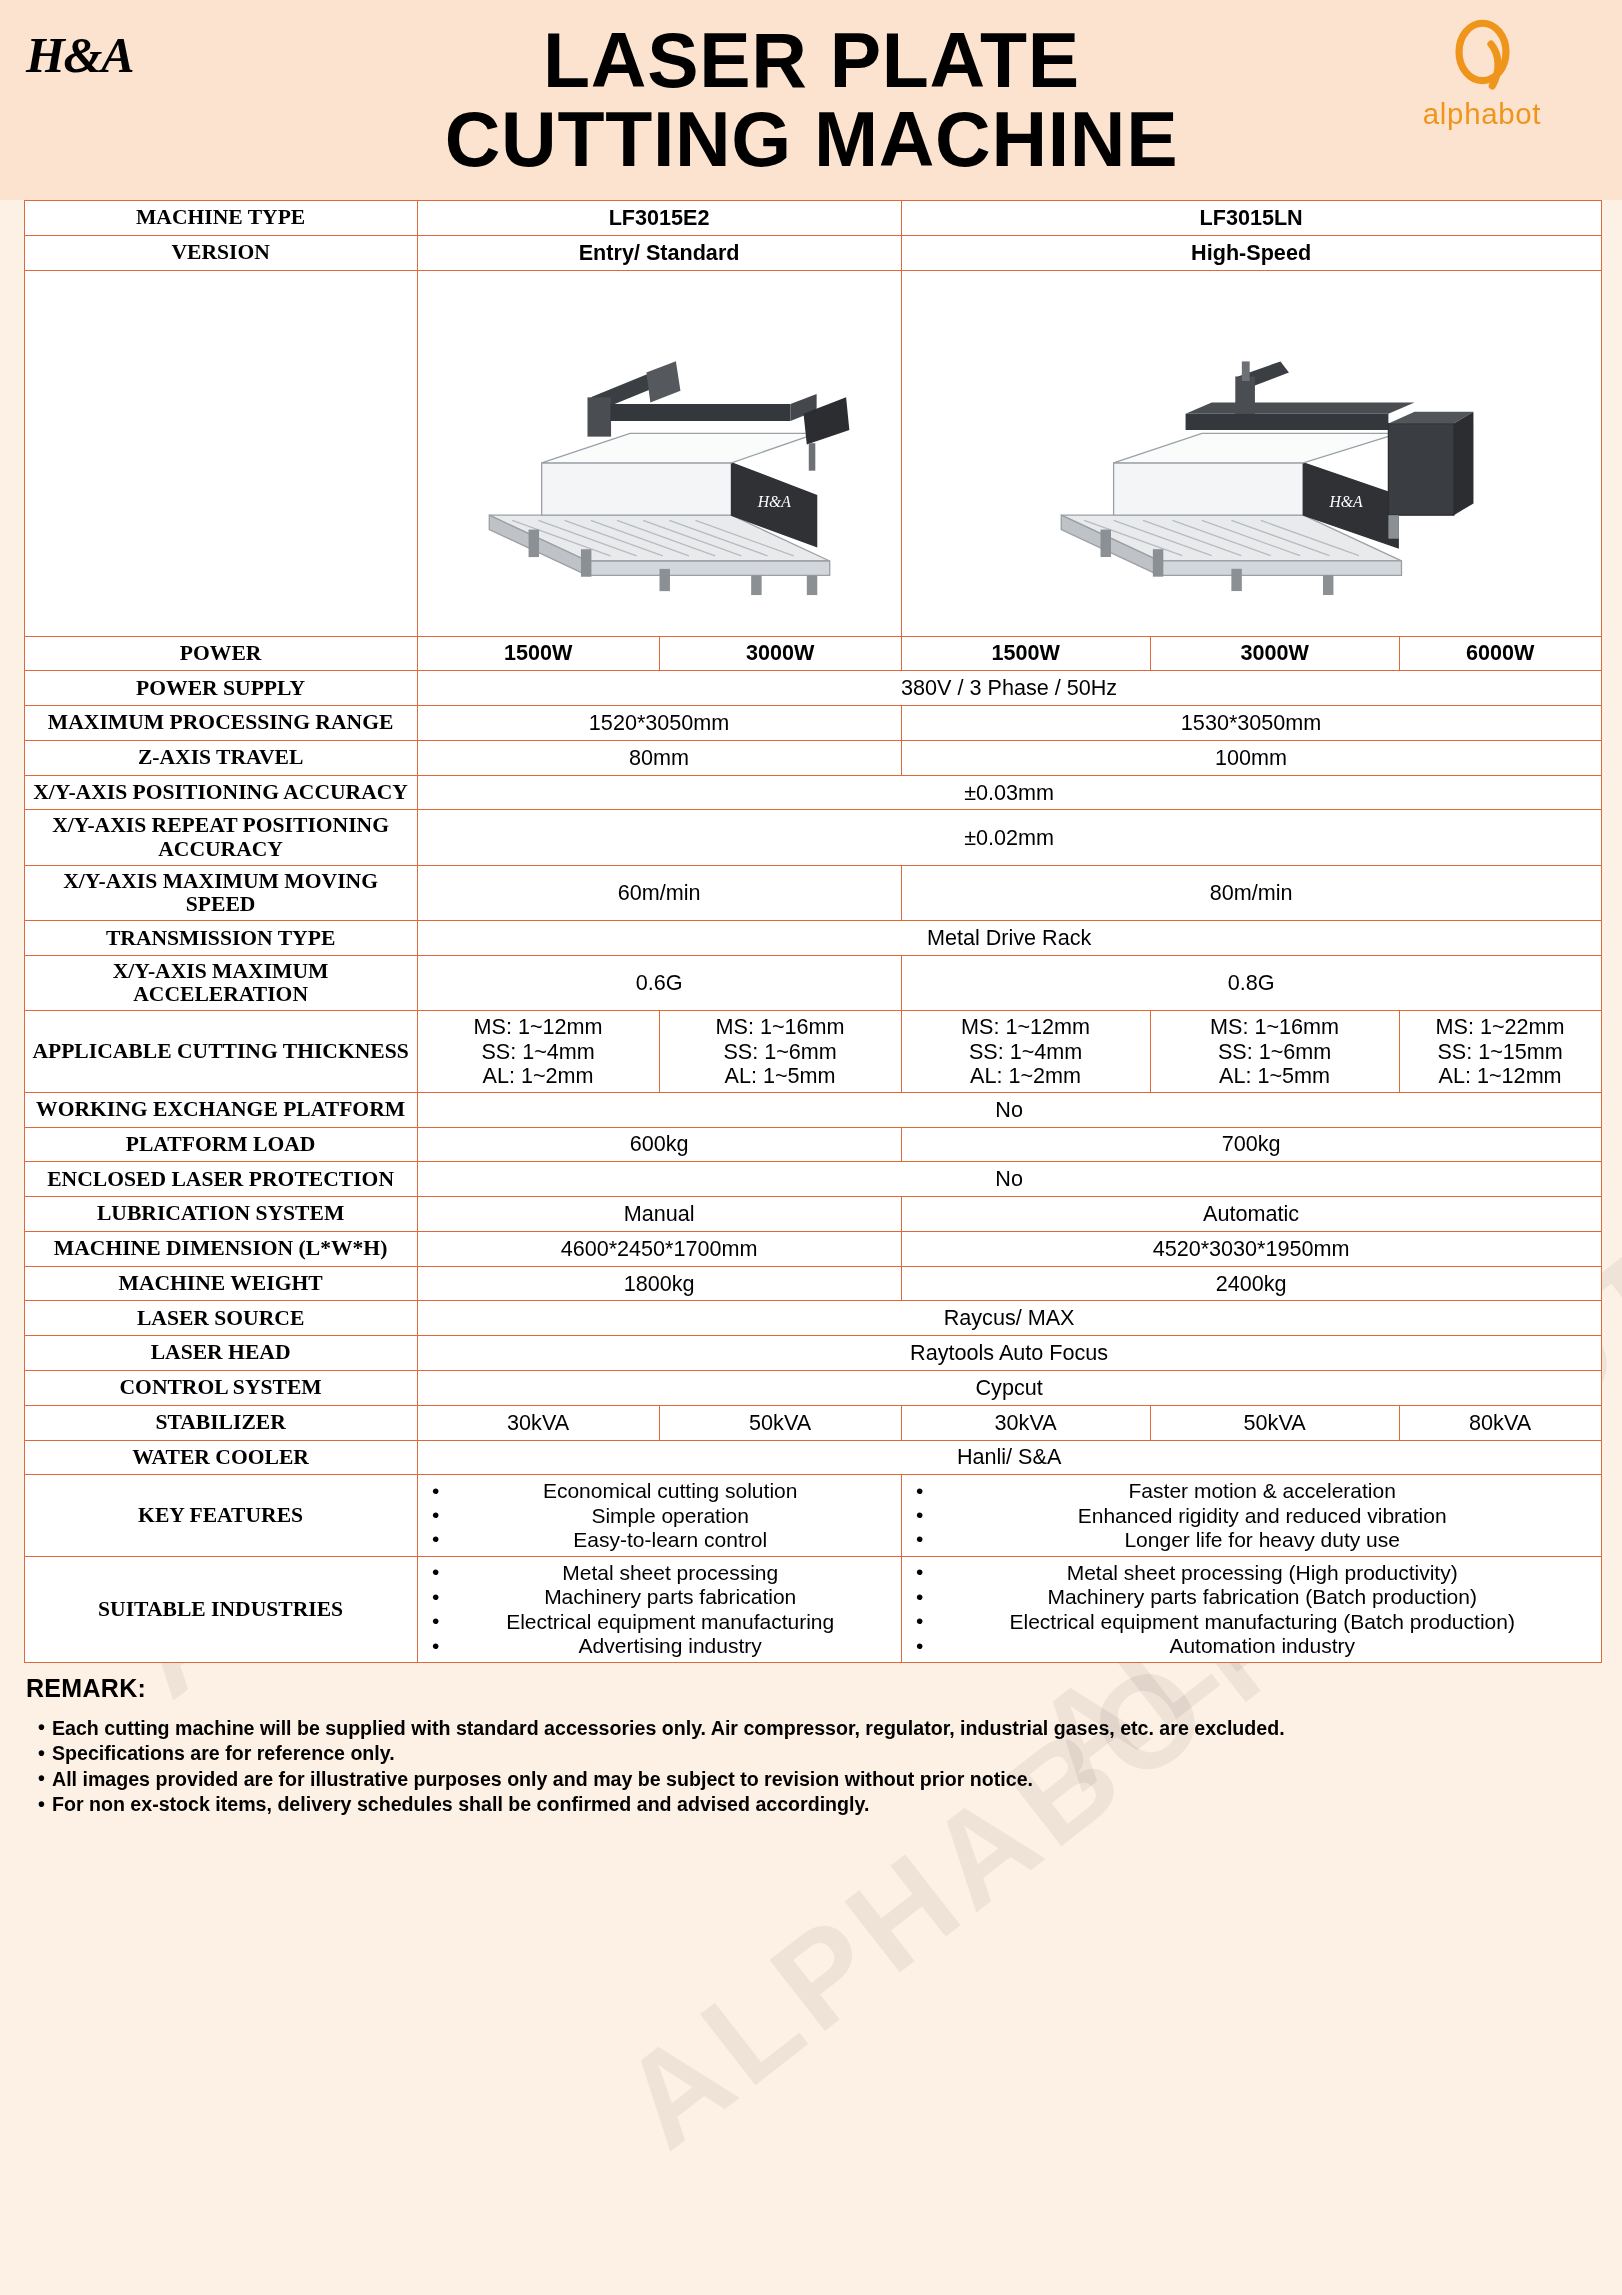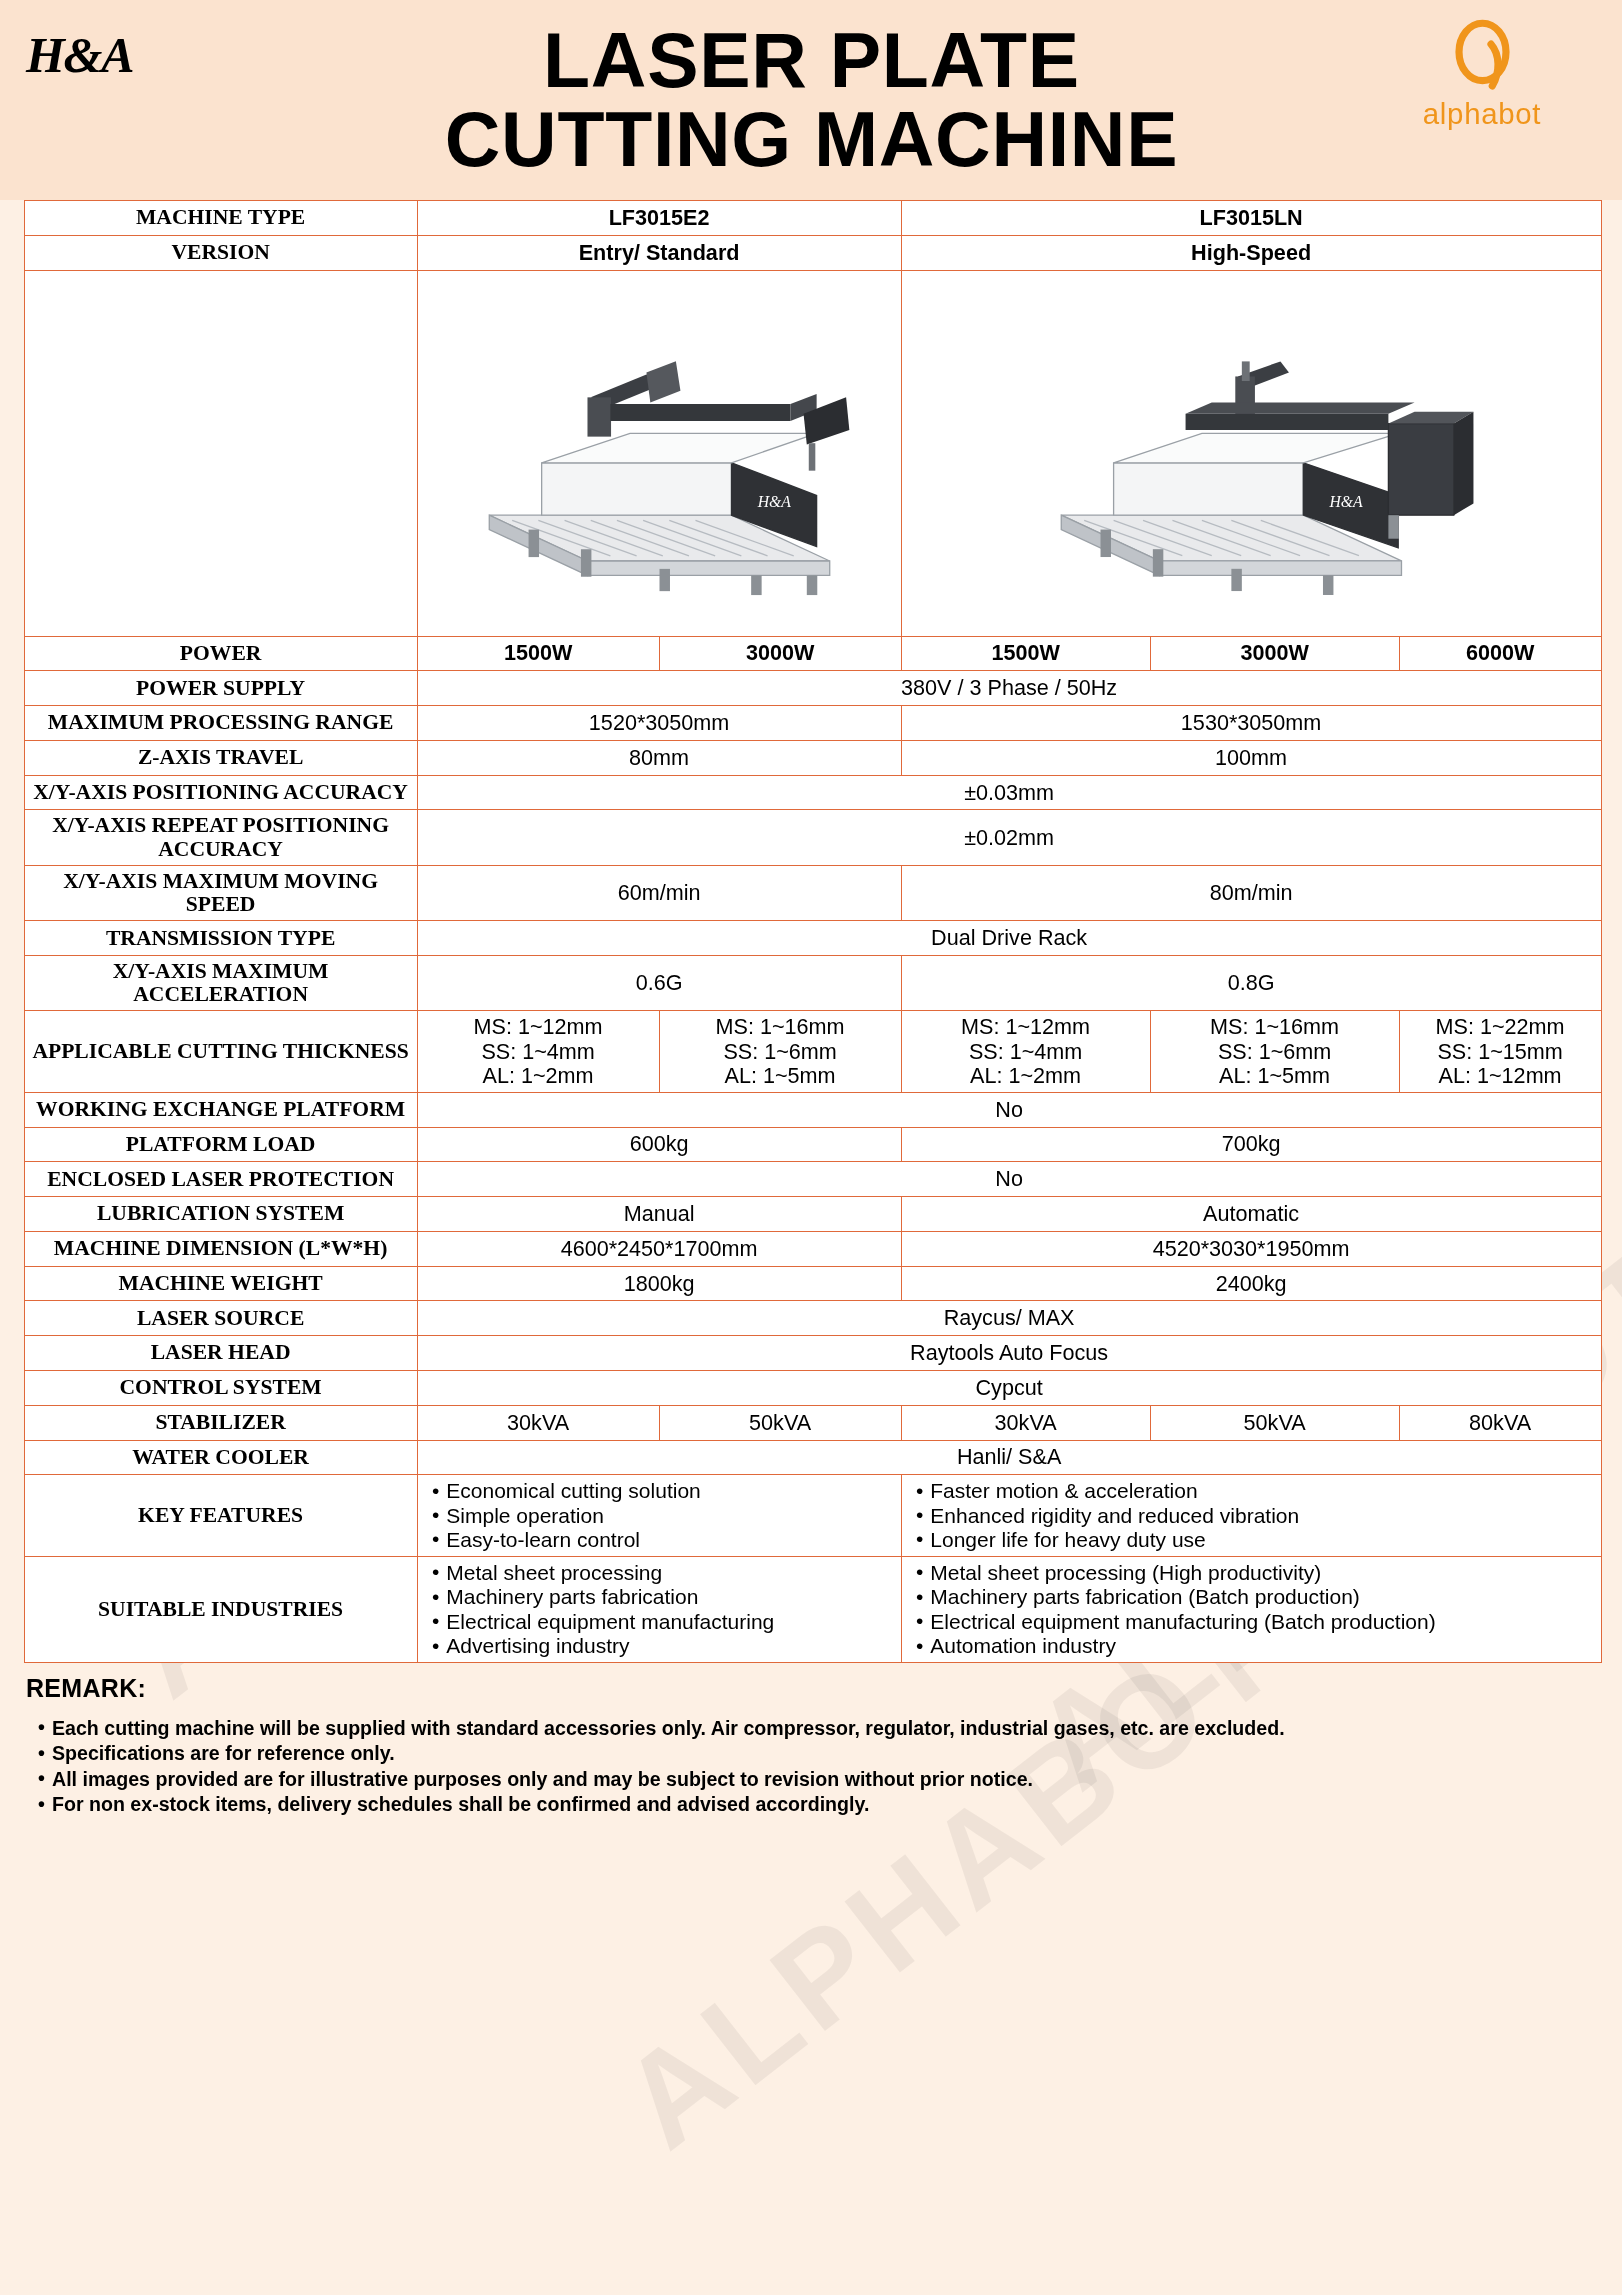--- a/index.html
+++ b/index.html
@@ -120,21 +120,21 @@
 
   .thick {
     font-size: 19px;
     line-height: 1.12;
     text-align: center;
     white-space: nowrap;
   }
   ul.feat {
     margin: 0; padding: 0 0 0 5.2px;
     list-style: none;
-    text-align: left;
+    text-align: center;
     font-size: 21px;
     line-height: 1.16;
   }
   ul.feat li { padding-left: 17px; position: relative; }
   ul.feat li::before {
     content: "\2022";
     position: absolute; left: 2.6px; top: -0.7px;
   }
 
   
@@ -336,21 +336,21 @@
   </tr>
 
   <tr>
     <td class="label">X/Y-AXIS MAXIMUM MOVING SPEED</td>
     <td colspan="2">60m/min</td>
     <td colspan="3">80m/min</td>
   </tr>
 
   <tr>
     <td class="label">TRANSMISSION TYPE</td>
-    <td colspan="5">Dual Drive Rack</td>
+    <td colspan="5">Metal Drive Rack</td>
   </tr>
 
   <tr>
     <td class="label">X/Y-AXIS MAXIMUM ACCELERATION</td>
     <td colspan="2">0.6G</td>
     <td colspan="3">0.8G</td>
   </tr>
 
   <tr>
     <td class="label">APPLICABLE CUTTING THICKNESS</td>

